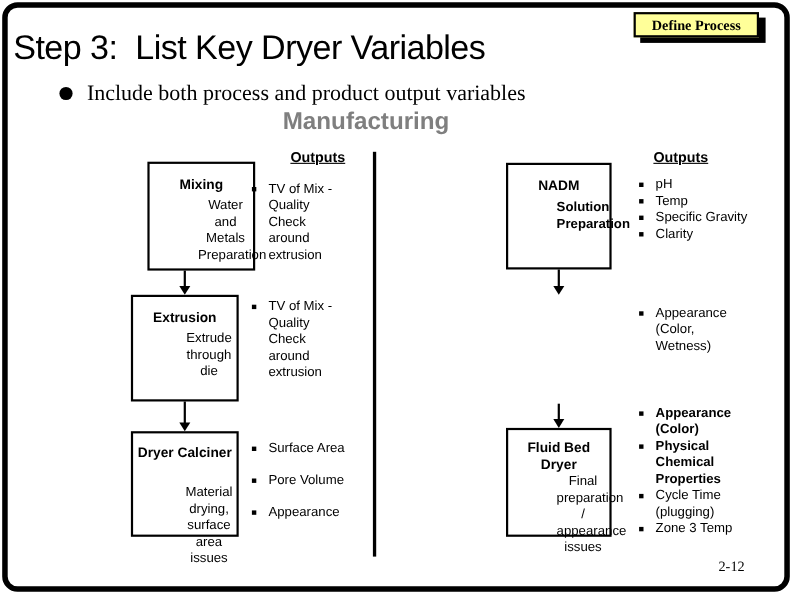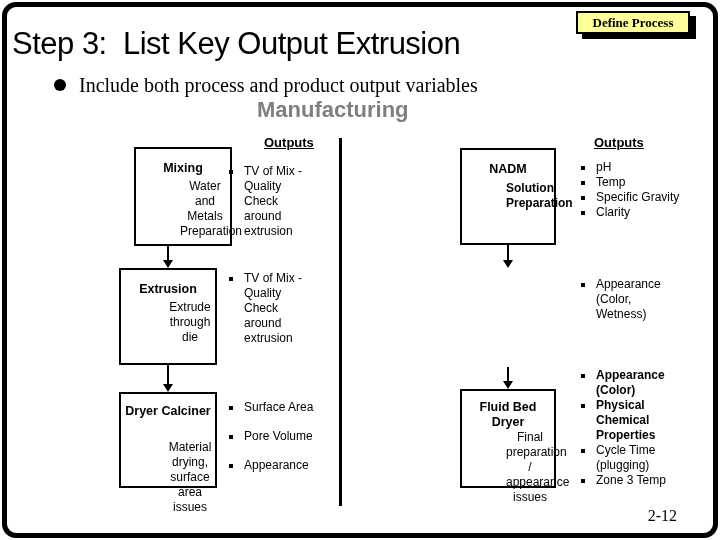--- a/index.html
+++ b/index.html
@@ -37,21 +37,21 @@
   
   .outputs-header{
     position:absolute;top:135px;font-size:13px;font-weight:bold;
     text-decoration:underline;
   }
   .oh-left{left:264px;}
   .oh-right{left:594px;}
   .divider{position:absolute;left:339px;top:138px;width:3px;height:368px;background:#000;}
   .pagenum{
     position:absolute;top:507px;right:43px;
-    font-family:"Liberation Serif","DejaVu Serif",serif;font-size:16px;
+    font-family:"Liberation Serif","DejaVu Serif",serif;font-size:13px;
   }
   
   .fc-box{
     position:absolute;box-sizing:border-box;border:2px solid #000;background:#fff;
     text-align:center;font-size:12px;line-height:15px;
   }
   .fc-title{font-weight:bold;font-size:12.5px;white-space:pre-line;}
   .fc-desc{white-space:pre-line;margin-left:44px;}
   .b1{left:134px;top:147px;width:98px;height:99px;padding-top:12px;}
   .b1 .fc-desc{margin-top:3px;}
@@ -95,21 +95,21 @@
 </style>
 </head>
 <body>
 
 <div class="slide">
   <div class="frame"></div>
 
   <div class="tab">
     <span>Define Process</span>
   </div>
-  <h1 class="title">Step 3:  List Key Output Extrusion</h1>
+  <h1 class="title">Step 3:  List Key Dryer Variables</h1>
   <div class="lead">
     <span class="dot"></span>
     <span class="lead-text">Include both process and product output variables</span>
   </div>
   <div class="subtitle">Manufacturing</div>
 
   <div class="outputs-header oh-left">Outputs</div>
   <div class="outputs-header oh-right">Outputs</div>
   <div class="divider"></div>
 

